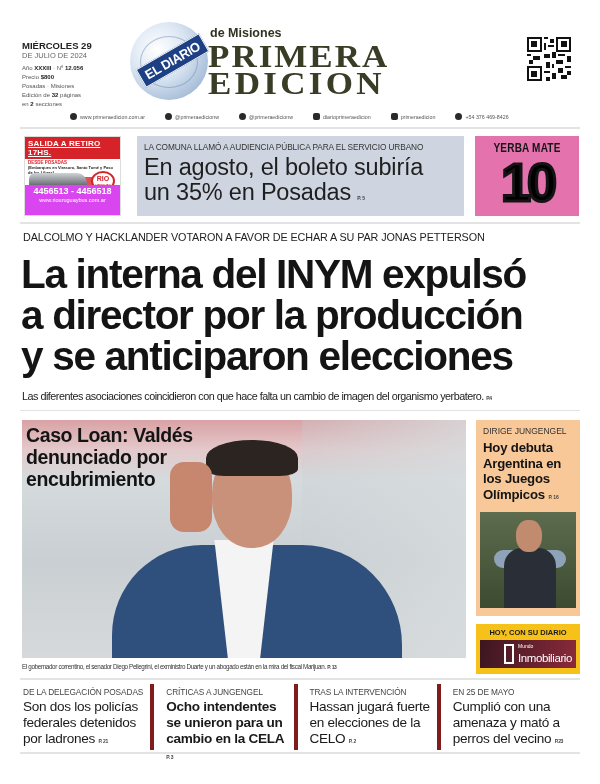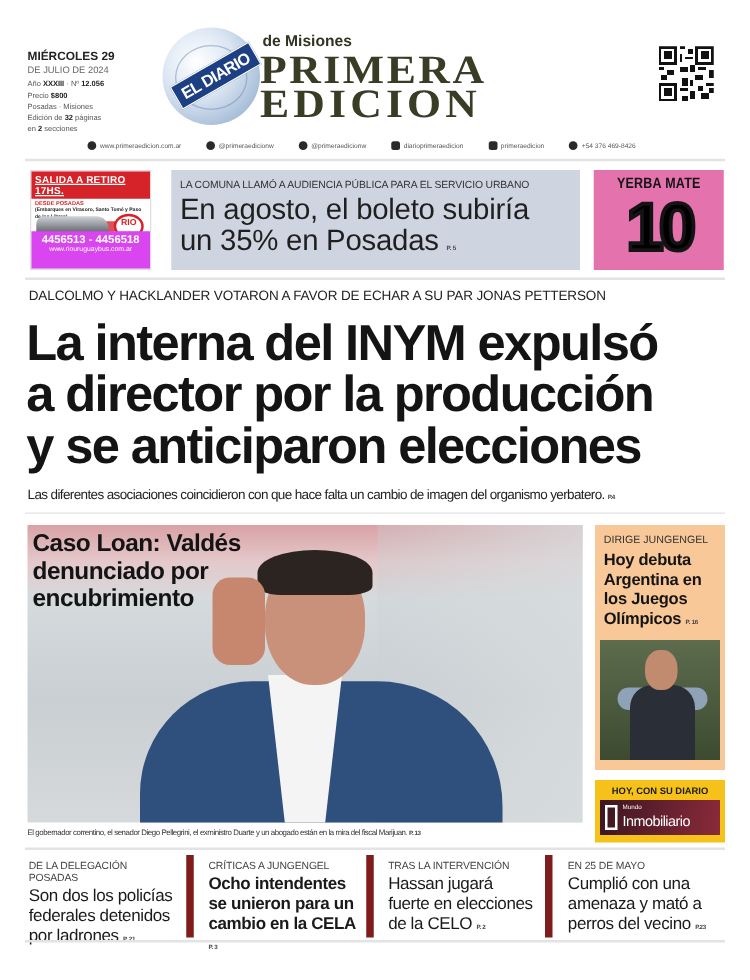--- a/index.html
+++ b/index.html
@@ -80,29 +80,29 @@
   .sports { position: absolute; left: 476px; top: 420px; width: 104px; height: 196px; background: #f9c898; padding: 6px 7px; }
   .sports .kicker { font-size: 8.5px; color: #333; }
   .sports .title { font-size: 13.2px; line-height: 15.5px; font-weight: bold; color: #141414; margin-top: 4px; letter-spacing: -0.2px; }
   .sports .img { position: absolute; left: 4px; top: 92px; width: 96px; height: 96px; background: linear-gradient(180deg, #5d6c4d, #3c4a30); overflow: hidden; }
   .sports .img .body { position: absolute; left: 24px; top: 36px; width: 52px; height: 64px; background: #2a2e36; border-radius: 18px 18px 0 0; }
   .sports .img .sleeve { position: absolute; left: 14px; top: 38px; width: 72px; height: 18px; background: #8ea3b8; border-radius: 10px; z-index: 0; }
   .sports .img .head { position: absolute; left: 36px; top: 8px; width: 26px; height: 32px; background: #c18b70; border-radius: 45%; }
 
   .promo { position: absolute; left: 476px; top: 624px; width: 104px; height: 50px; background: #f6c21a; padding: 4px; text-align: center; }
   .promo .label { font-size: 7.5px; font-weight: bold; color: #1a1a1a; }
-  .promo .brand { margin-top: 3px; height: 28px; background: linear-gradient(100deg, #3b1620, #6b2230 60%, #8b2a3a); display: flex; align-items: center; padding: 0 4px; gap: 4px; }
+  .promo .brand { margin-top: 3px; height: 28px; background: linear-gradient(100deg, #3b1620, #6b2230 60%, #8b2a3a); display: flex; align-items: center; padding: 0 4px; gap: 4px; justify-content: flex-end; }
   .promo .door { width: 10px; height: 20px; border: 2px solid #fff; background: transparent; }
   .promo .brand-text { color: #fff; text-align: left; line-height: 1; }
   .promo .brand-small { font-size: 5px; display: block; }
   .promo .brand-big { font-size: 11.5px; letter-spacing: -0.4px; }
 
   
   .bottom { position: absolute; left: 20px; top: 684px; width: 560px; height: 66px; display: flex; }
-  .bottom .col { flex: 1; padding: 3px 6px 0 3px; border-right: 6px solid #7f1d1d; }
+  .bottom .col { flex: 1; padding: 3px 6px 0 3px; border-right: 4px solid #7f1d1d; }
   .bottom .col:last-child { border-right: none; }
   .bottom .col + .col { padding-left: 12px; }
   .bottom .kicker { font-size: 8.3px; color: #444; letter-spacing: -0.1px; }
   .bottom .title { font-size: 13.6px; line-height: 16px; color: #1a1a1a; margin-top: 2px; letter-spacing: -0.3px; }
   .bottom .title.bold { font-weight: bold; }
 </style>
 </head>
 <body>
 
 <div class="edition-info">

